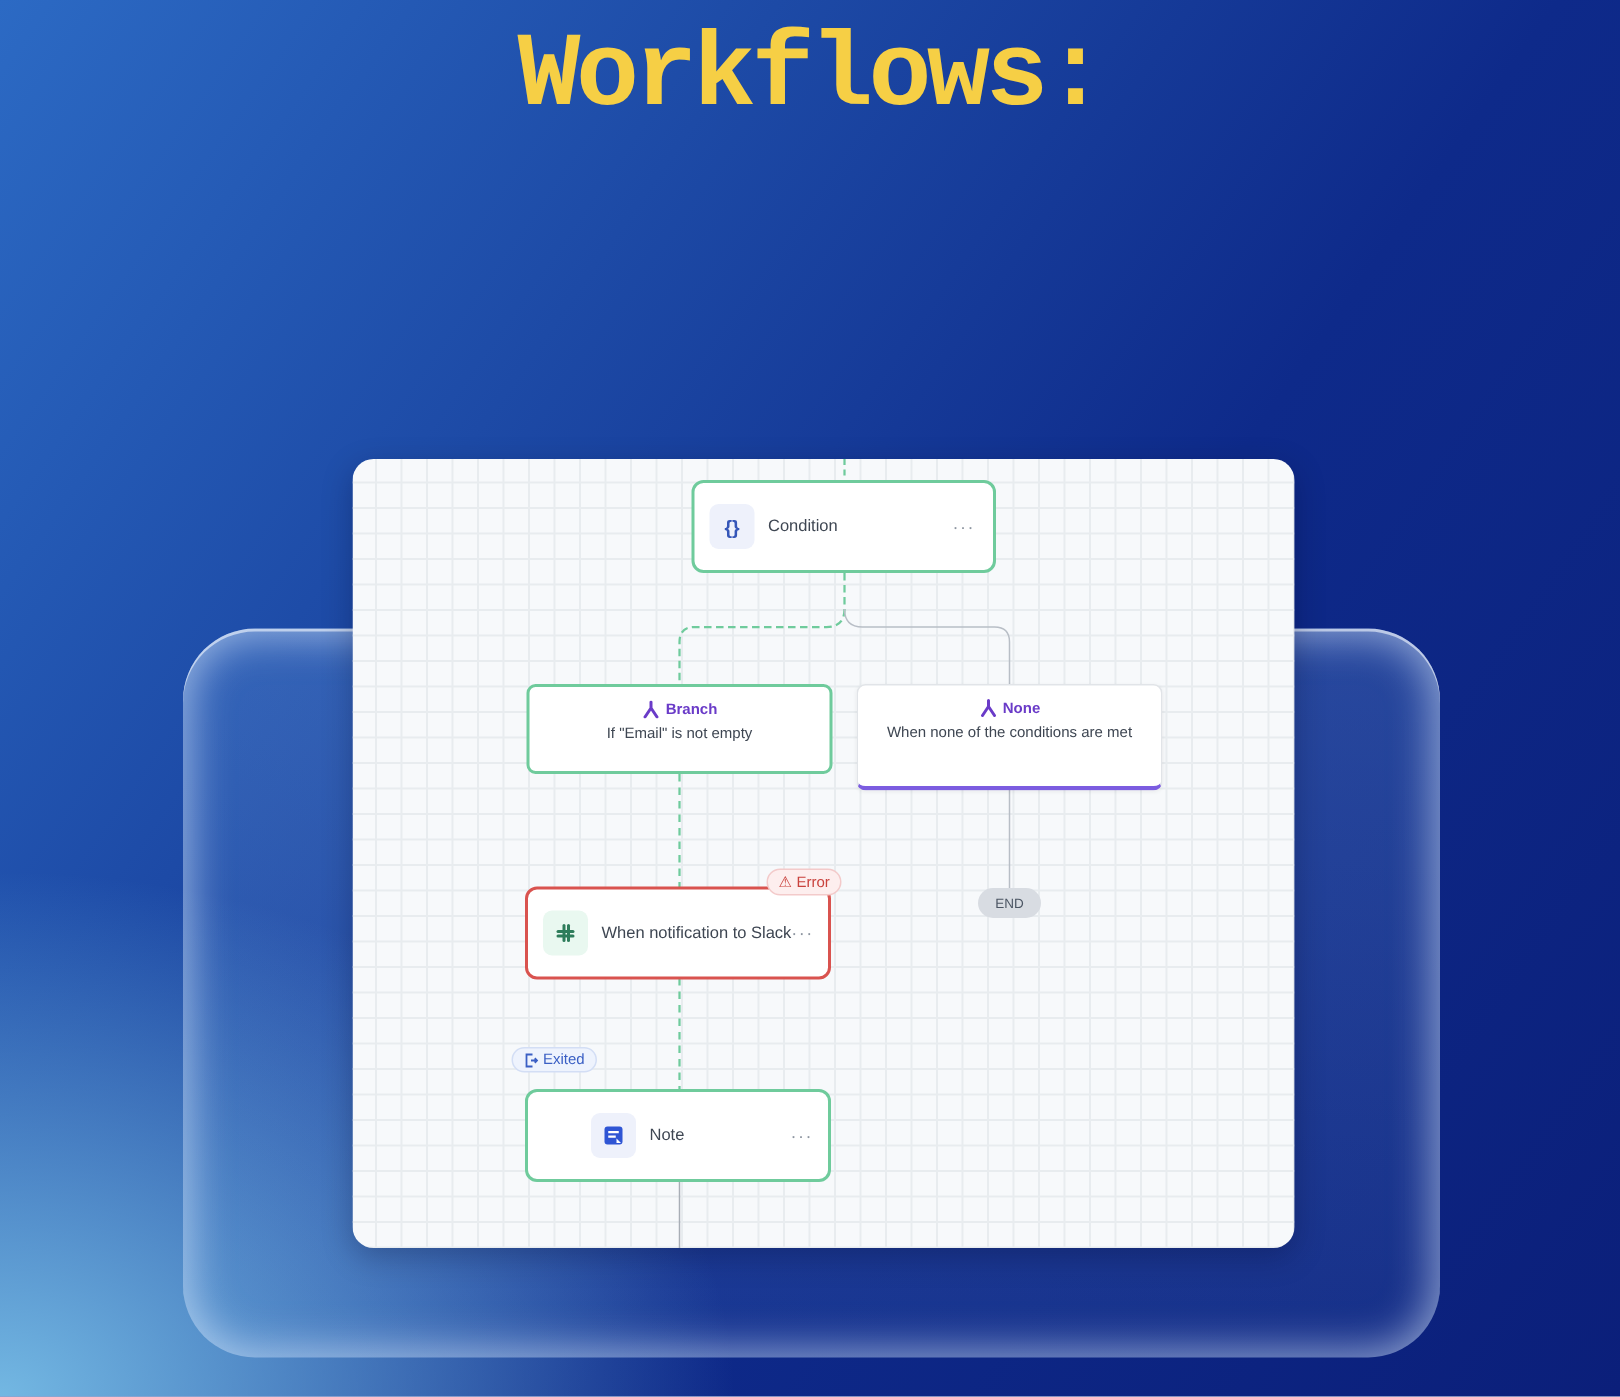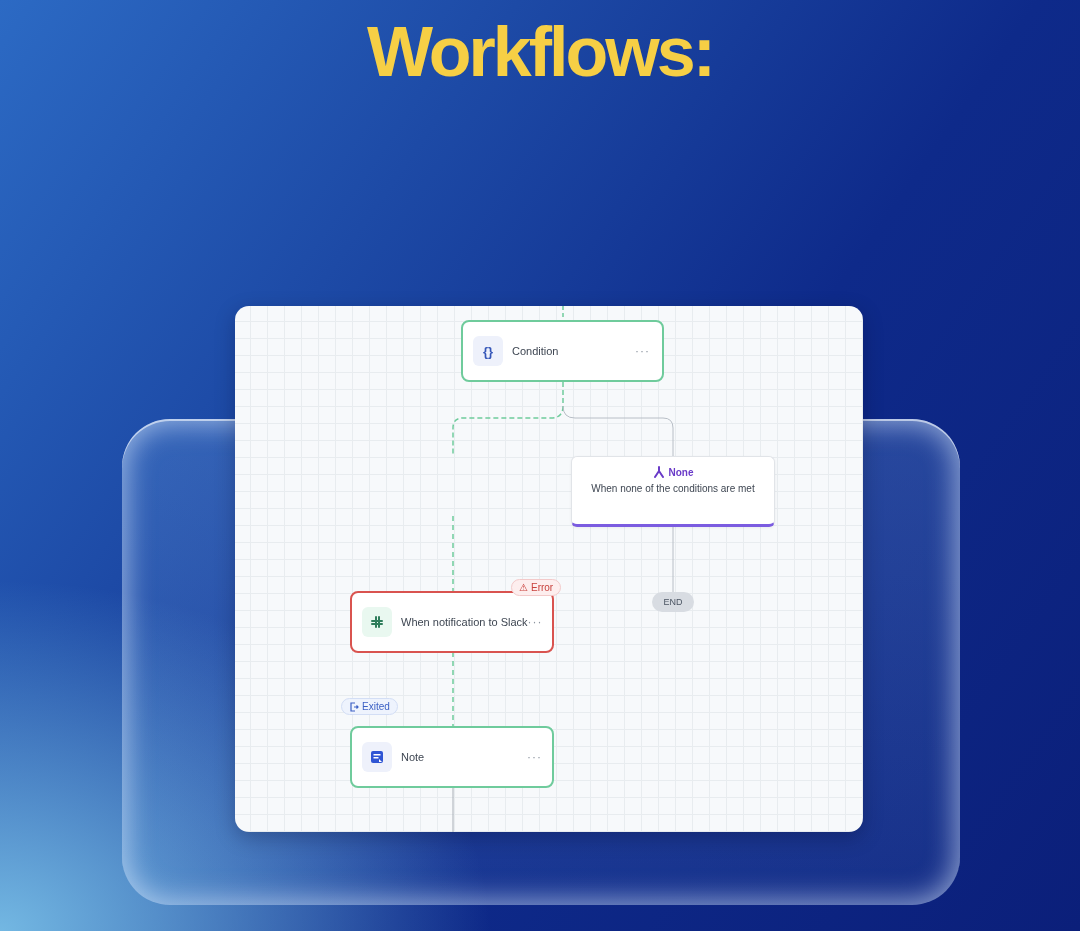--- a/index.html
+++ b/index.html
@@ -8,21 +8,21 @@
     background: linear-gradient(125deg, #2c6ac4 0%, #1d4aa6 30%, #0e2a8a 60%, #0b1f7a 100%);
     font-family: "Liberation Sans", sans-serif;
   }
   .bg-glow {
     position:absolute; inset:0;
     background: radial-gradient(ellipse 700px 500px at 0% 100%, rgba(120,190,230,0.95), rgba(120,190,230,0) 70%);
     pointer-events:none;
   }
   .title {
     position:absolute; left:0; right:0; top:12px; text-align:center;
-    font-family:Liberation Sans, sans-serif; font-weight:bold;
+    font-family:Liberation Mono, monospace; font-weight:bold;
     letter-spacing:-3px; line-height:80px;
   }
   .title .l1 { color:#f6cf45; font-size:70px; display:block; }
   .title .l2 { color:#ffffff; font-size:70px; display:block; }
   .glass {
     position:absolute; left:122px; top:419px; width:838px; height:486px;
     border-radius:48px;
     background: linear-gradient(180deg, rgba(120,170,230,0.25), rgba(120,170,230,0.10));
     box-shadow: inset 0 0 26px 6px rgba(220,235,255,0.55), inset 0 2px 0 rgba(255,255,255,0.6);
   }
@@ -91,20 +91,29 @@
 
     <line x1="218" y1="482" x2="218" y2="526" stroke="#a8aeb6" stroke-width="1"></line>
   </svg>
 
   <div class="node" style="left:226px; top:14px; width:203px; height:62px;">
     <div class="ic" style="background:#eef1fb; color:#3556b8; font-size:13px; font-weight:bold;">{}</div>
     <span class="label">Condition</span>
     <span class="dots">···</span>
   </div>
 
+  <div class="branch" style="left:116px; top:150px; width:204px; height:60px; border:2px solid #6fcb9c;">
+    <div class="bt">
+      <svg width="12" height="12" viewBox="0 0 12 12">
+          <path d="M6 1 L6 5 M6 5 L2 11 M6 5 L10 11" stroke="#6a3bc8" stroke-width="2" fill="none" stroke-linecap="round"></path>
+        </svg>
+      <span>Branch</span>
+    </div>
+    <div class="bd">If "Email" is not empty</div>
+  </div>
 
   <div class="branch" style="left:336px; top:150px; width:204px; height:71px; border:1px solid #e1e4e8; border-bottom:3px solid #7b5ce0; box-shadow:0 1px 3px rgba(0,0,0,0.06);">
     <div class="bt">
       <svg width="12" height="12" viewBox="0 0 12 12">
           <path d="M6 1 L6 5 M6 5 L2 11 M6 5 L10 11" stroke="#6a3bc8" stroke-width="2" fill="none" stroke-linecap="round"></path>
         </svg>
       <span>None</span>
     </div>
     <div class="bd">When none of the conditions are met</div>
   </div>
@@ -123,21 +132,21 @@
         </svg>
     </div>
     <span class="label">When notification to Slack</span>
     <span class="dots" style="margin-right:10px;">···</span>
   </div>
   <div class="badge" style="left:276px; top:273px; background:#fdeeee; color:#c9423d; border:1px solid #f3caca;">
     <span>⚠</span>
     <span>Error</span>
   </div>
 
-  <div class="node" style="left:115px; top:420px; width:204px; height:62px;">
+  <div class="node" style="left:115px; top:420px; width:204px; height:62px;padding-left:32px;">
     <div class="ic" style="background:#eef1fb;">
       <svg width="14" height="14" viewBox="0 0 14 14">
           <rect x="1" y="1" width="12" height="12" rx="2" fill="#2f55d4"></rect>
           <rect x="3.5" y="4" width="7" height="1.5" fill="#fff"></rect>
           <rect x="3.5" y="7" width="5" height="1.5" fill="#fff"></rect>
           <path d="M9 9 L12 12 L9 12 Z" fill="#fff"></path>
         </svg>
     </div>
     <span class="label">Note</span>
     <span class="dots" style="margin-right:10px;">···</span>

